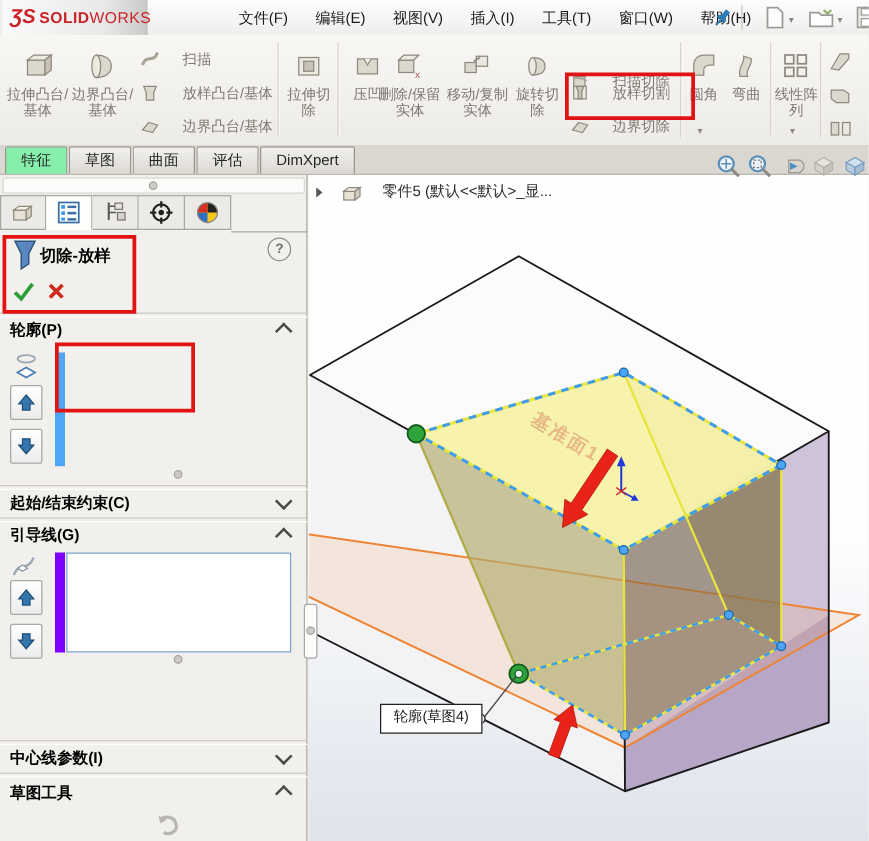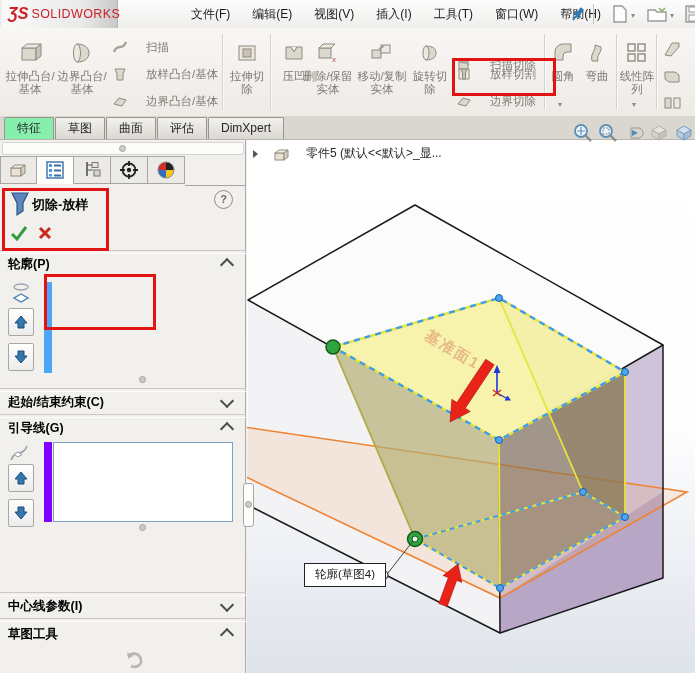--- a/index.html
+++ b/index.html
@@ -5,21 +5,21 @@
   html,body{margin:0;padding:0;}
   .app{position:relative;width:695px;height:673px;overflow:hidden;background:#f1efeb;
        font-family:"Liberation Sans","DejaVu Sans",sans-serif;font-size:12px;color:#1a1a1a;}
   
   .menubar{position:absolute;left:2px;top:0;width:695px;height:28px;
            background:linear-gradient(#fdfdfd,#efeeec);border-bottom:1px solid #dddbd6;}
   .logo{position:absolute;left:0;top:0;width:116px;height:28px;display:flex;align-items:center;
         padding-left:6px;box-sizing:border-box;
         background:linear-gradient(90deg,#fafafa,#e9e9e9 70%,#c9c9c9);border-right:1px solid #b5b5b5;}
   .logo .mark{font-style:italic;font-weight:bold;font-size:16px;color:#cc2127;margin-right:3px;}
-  .logo .solid{font-weight:normal;color:#cc2127;font-size:12.5px;letter-spacing:.4px;}
+  .logo .solid{font-weight:bold;color:#cc2127;font-size:12.5px;letter-spacing:.4px;}
   .logo .works{font-weight:normal;color:#cc2127;font-size:12.5px;letter-spacing:.4px;}
   .menus{position:absolute;left:180px;top:0;height:28px;display:flex;align-items:center;gap:4px;}
   .menu-item{padding:4px 9px;cursor:default;}
   .pin{position:absolute;left:566px;top:4px;width:20px;height:20px;}
   .mb-sep{position:absolute;left:591px;top:4px;width:1px;height:20px;background:#c7c5c1;}
   .qbtn{position:absolute;top:3px;width:22px;height:22px;display:flex;align-items:center;justify-content:center;}
   .qcaret{position:absolute;top:11px;width:10px;height:10px;font-size:8px;color:#8a8a8a;}
   
   .ribbon{position:absolute;left:0;top:28px;width:695px;height:88px;
           background:linear-gradient(#f8f7f4,#edebe6);border-bottom:1px solid #c9c6c0;}

